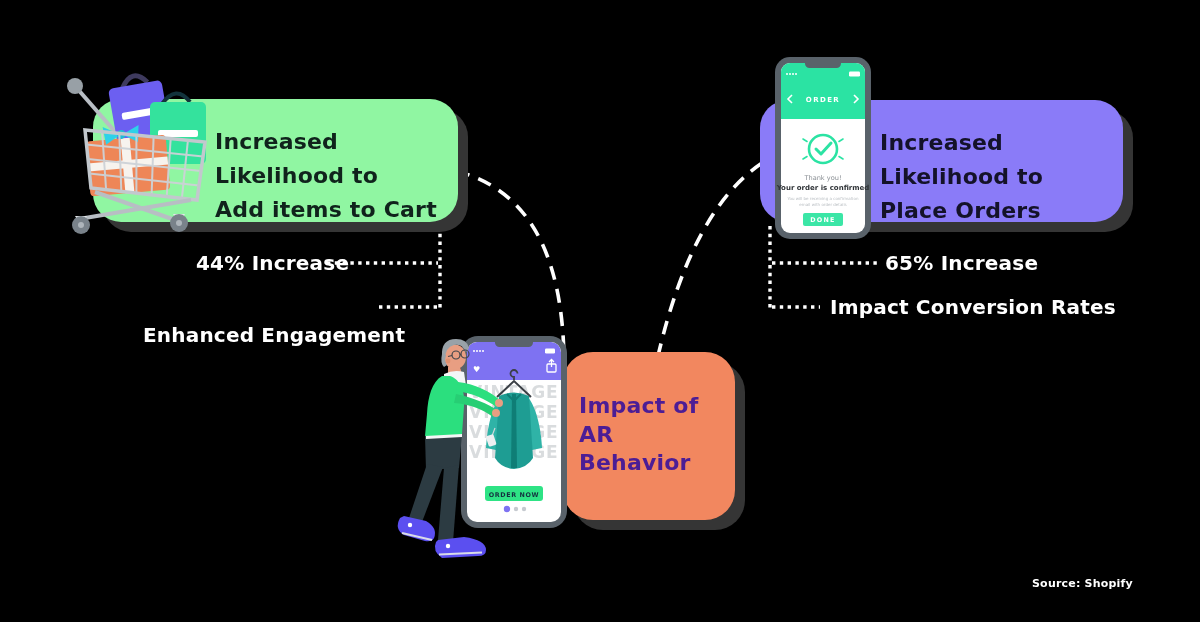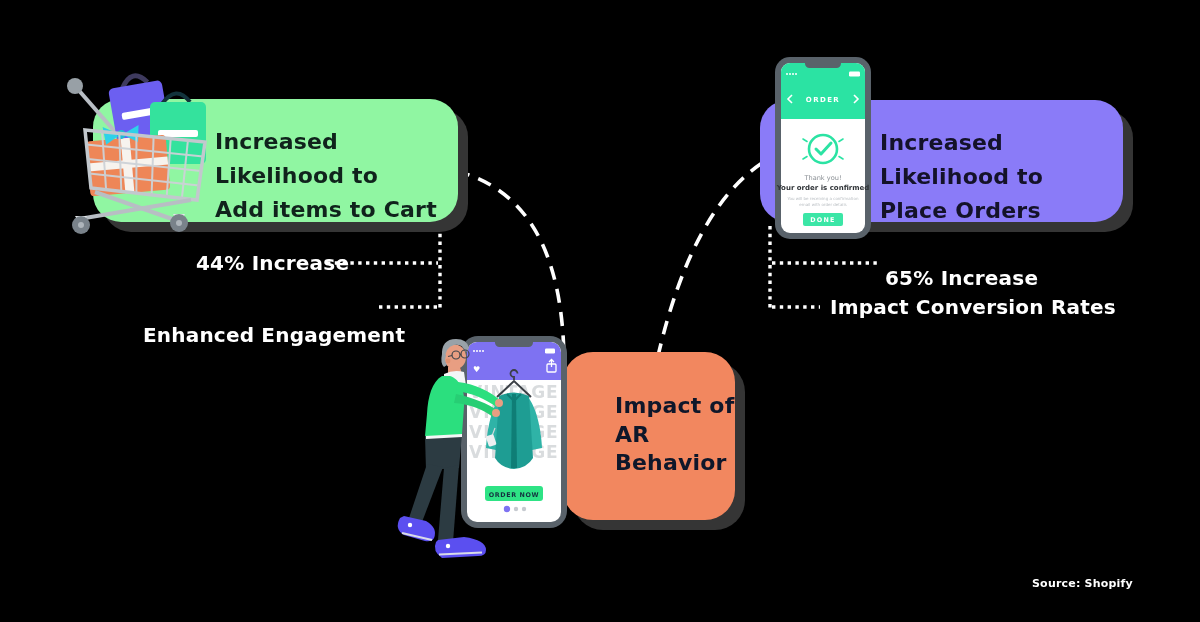--- a/index.html
+++ b/index.html
@@ -10,26 +10,26 @@
   .connectors { position:absolute; left:0; top:0; width:1200px; height:622px; }
 
   .card { position:absolute; border-radius:28px; box-shadow:10px 10px 0 #353535; }
   .card-green  { left:93px;  top:99px;  width:365px; height:123px; background:#90F6A2; }
   .card-purple { left:760px; top:100px; width:363px; height:122px; background:#8A7BF8; }
   .card-orange { left:563px; top:352px; width:172px; height:168px; background:#F2875F; border-radius:30px; }
 
   .card-text { position:absolute; color:#10231c; font-weight:bold; font-size:22px; line-height:34px; letter-spacing:.2px; }
   .card-green  .card-text { left:122px; top:26px; }
   .card-purple .card-text { left:120px; top:26px; color:#141229; }
-  .card-orange .card-text { left:16px; top:40px; line-height:28.5px; color:#0f172a;margin-left:36px; }
+  .card-orange .card-text { left:16px; top:40px; line-height:28.5px; color:#4c1d95; }
 
   .metric { position:absolute; color:#fff; font-weight:bold; font-size:20px; letter-spacing:.2px; transform:translateY(-50%); white-space:nowrap; }
   .m-44  { left:196px; top:263px; }
   .m-eng { left:143px; top:307px;margin-top:28px; }
-  .m-65  { left:885px; top:278px; }
+  .m-65  { left:885px; top:263px; }
   .m-conv{ left:830px; top:307px; }
 
   .source { position:absolute; left:1032px; top:577px; color:#fff; font-weight:bold; font-size:11px; letter-spacing:.2px; }
 
   .illus { position:absolute; }
   .cart-wrap   { left:55px;  top:70px;  width:165px; height:168px; }
   .ophone-wrap { left:775px; top:57px;  width:96px;  height:150px; }
   .cphone-wrap { left:461px; top:336px; width:106px; height:192px; }
   .person-wrap { left:392px; top:334px; width:120px; height:230px; }
 </style>

